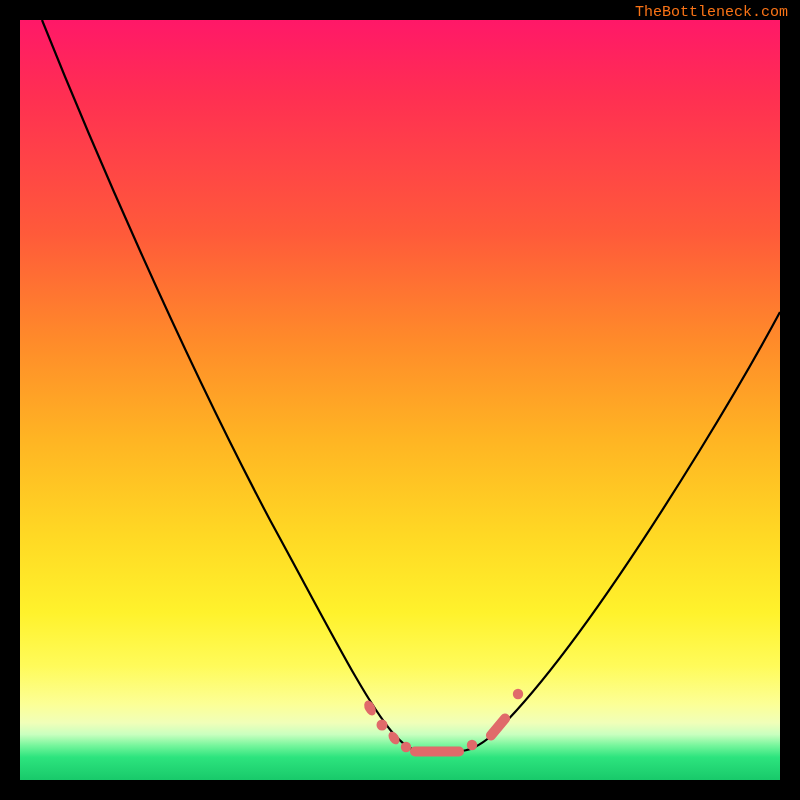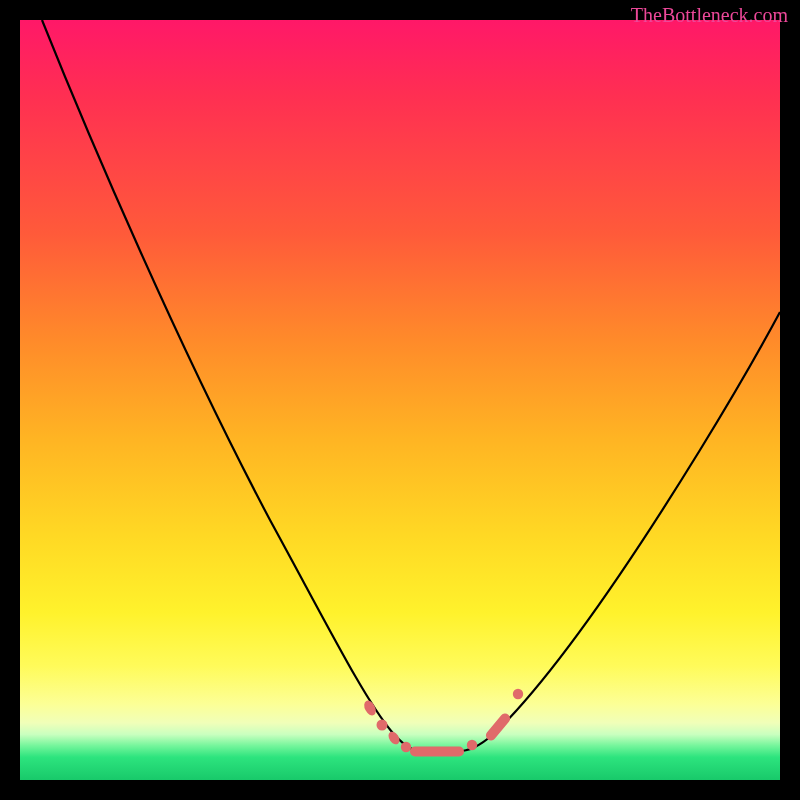--- a/index.html
+++ b/index.html
@@ -52,23 +52,23 @@
     pointer-events: none;
   }
   .marker {
     fill: #e06a6a;
     stroke: none;
   }
   .watermark {
     position: absolute;
     top: 4px;
     right: 12px;
-    font-family: Liberation Serif, serif;
-    font-size: 20px;
-    color: #ec4899;
+    font-family: Liberation Mono, monospace;
+    font-size: 15px;
+    color: #f97316;
     letter-spacing: 0px;
     user-select: none;
     font-weight: 500;
   }
 </style>
 </head>
 <body>
 
 <div class="frame">
   <div class="gradient"></div>

